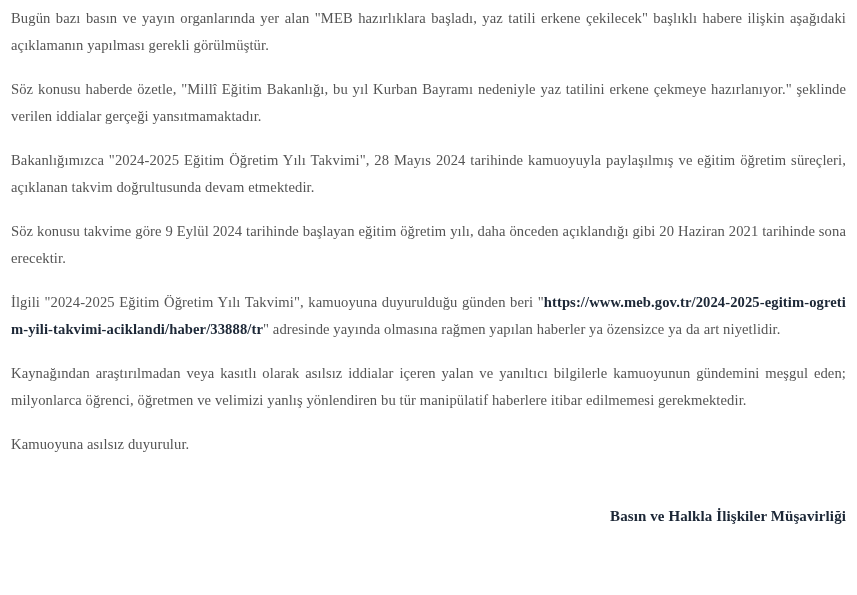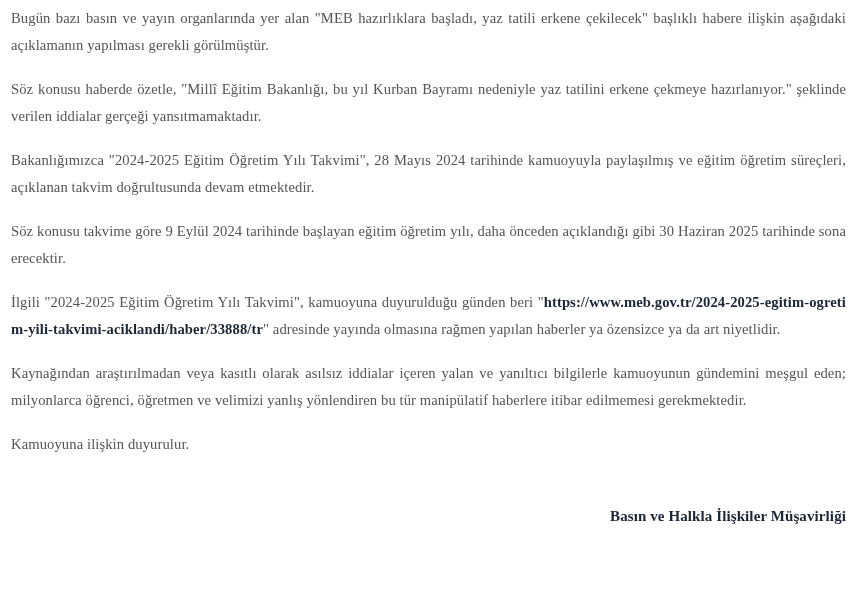--- a/index.html
+++ b/index.html
@@ -52,23 +52,23 @@
 <body>
 
 <div class="doc">
 
   <p>Bugün bazı basın ve yayın organlarında yer alan "MEB hazırlıklara başladı, yaz tatili erkene çekilecek" başlıklı habere ilişkin aşağıdaki açıklamanın yapılması gerekli görülmüştür.</p>
 
   <p>Söz konusu haberde özetle, "Millî Eğitim Bakanlığı, bu yıl Kurban Bayramı nedeniyle yaz tatilini erkene çekmeye hazırlanıyor." şeklinde verilen iddialar gerçeği yansıtmamaktadır.</p>
 
   <p>Bakanlığımızca "2024-2025 Eğitim Öğretim Yılı Takvimi", 28 Mayıs 2024 tarihinde kamuoyuyla paylaşılmış ve eğitim öğretim süreçleri, açıklanan takvim doğrultusunda devam etmektedir.</p>
 
-  <p>Söz konusu takvime göre 9 Eylül 2024 tarihinde başlayan eğitim öğretim yılı, daha önceden açıklandığı gibi 30 Haziran 2025 tarihinde sona erecektir.</p>
+  <p>Söz konusu takvime göre 9 Eylül 2024 tarihinde başlayan eğitim öğretim yılı, daha önceden açıklandığı gibi 20 Haziran 2021 tarihinde sona erecektir.</p>
 
   <p><span>İlgili "2024-2025 Eğitim Öğretim Yılı Takvimi", kamuoyuna duyurulduğu günden beri "</span><span class="url-emphasis">https://www.meb.gov.tr/2024-2025-egitim-ogretim-yili-takvimi-aciklandi/haber/33888/tr</span><span>" adresinde yayında olmasına rağmen yapılan haberler ya özensizce ya da art niyetlidir.</span></p>
 
   <p>Kaynağından araştırılmadan veya kasıtlı olarak asılsız iddialar içeren yalan ve yanıltıcı bilgilerle kamuoyunun gündemini meşgul eden; milyonlarca öğrenci, öğretmen ve velimizi yanlış yönlendiren bu tür manipülatif haberlere itibar edilmemesi gerekmektedir.</p>
 
-  <p class="closing-paragraph">Kamuoyuna ilişkin duyurulur.</p>
+  <p class="closing-paragraph">Kamuoyuna asılsız duyurulur.</p>
 
   <p class="signature-paragraph">Basın ve Halkla İlişkiler Müşavirliği</p>
 
 </div>
 
 </body></html>

